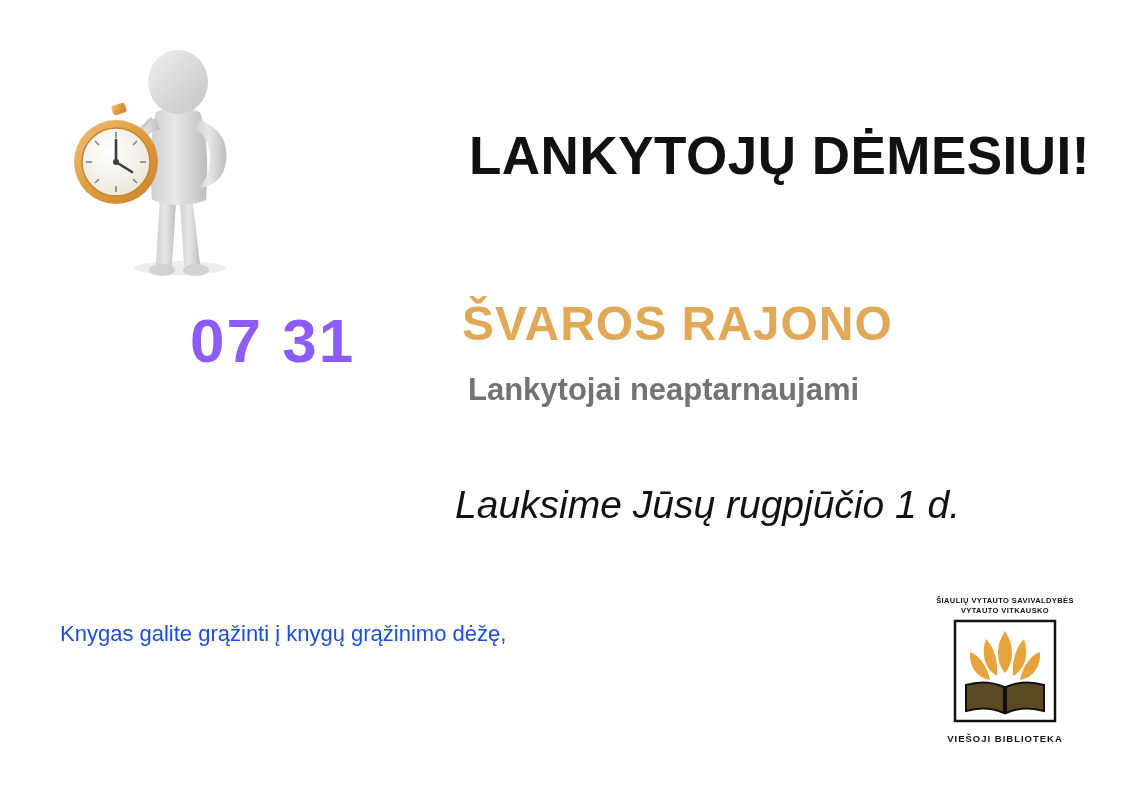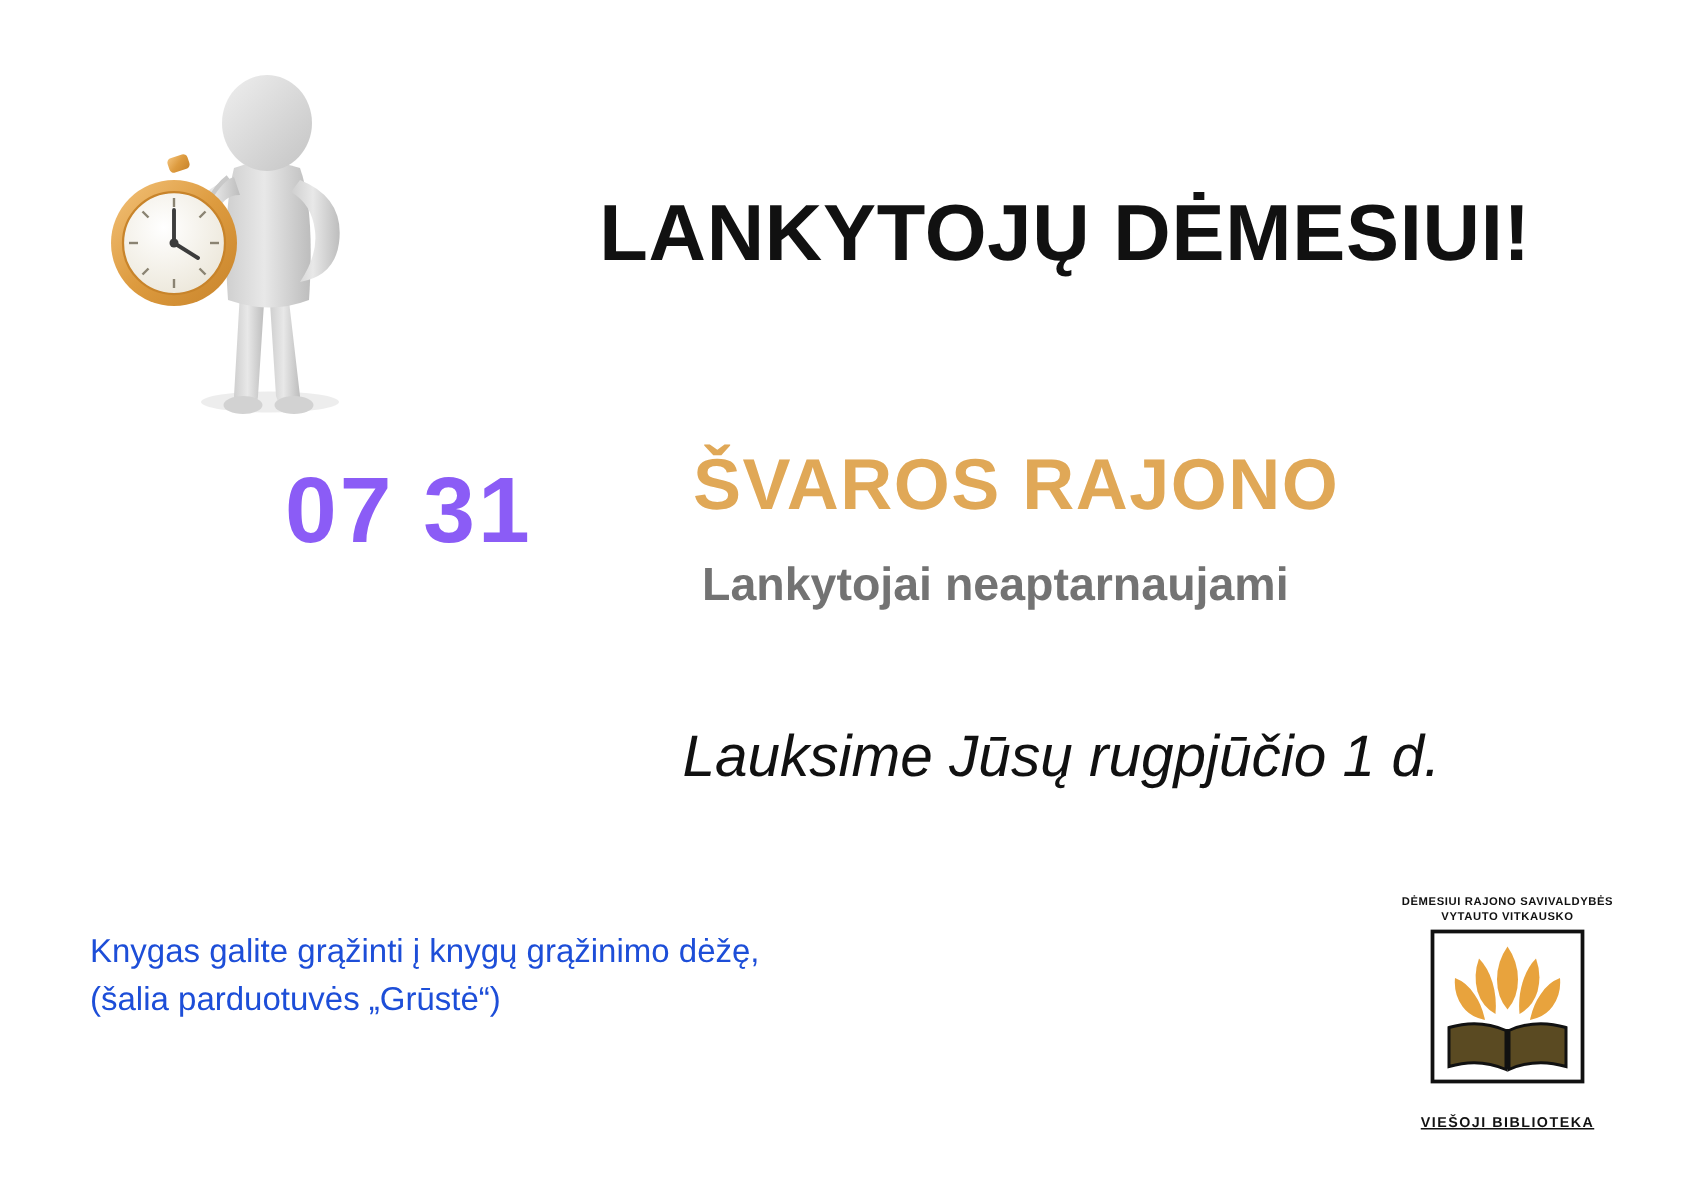--- a/index.html
+++ b/index.html
@@ -25,21 +25,21 @@
     height: 260px;
   }
   .mascot svg { display: block; }
 
   
   .headline {
     position: absolute;
     left: 330px;
     top: 125px;
     width: 760px;
-    text-align: center;
+    text-align: right;
     font-size: 53px;
     font-weight: bold;
     letter-spacing: 0.5px;
     color: #111111;
     white-space: nowrap;
   }
 
   
   .date-block {
     position: absolute;
@@ -109,26 +109,25 @@
     letter-spacing: 0.4px;
     line-height: 1.35;
     color: #111111;
   }
   .logo-mark {
     margin: 3px auto 0 auto;
     width: 118px;
     height: 108px;
   }
   .logo-bottom-text {
-    margin-top: 16px;
+    margin-top: 6px;
     font-size: 9.5px;
     font-weight: bold;
     letter-spacing: 1px;
     color: #111111;
-    text-decoration: underline;
   }
 </style>
 </head>
 <body>
 
 <div class="mascot">
   <svg width="250" height="260" viewBox="0 0 250 260" xmlns="http://www.w3.org/2000/svg">
     <defs>
       <linearGradient id="bodyGrad" x1="0" y1="0" x2="1" y2="0">
         <stop offset="0%" stop-color="#cfcfcf"></stop>
@@ -192,25 +191,24 @@
 
 <div class="date-block">07 31</div>
 
 <div class="event-title">ŠVAROS RAJONO</div>
 <div class="event-sub">Lankytojai neaptarnaujami</div>
 
 <div class="waiting-line">Lauksime Jūsų rugpjūčio 1 d.</div>
 
 <div class="footer-note">
   <div>Knygas galite grąžinti į knygų grąžinimo dėžę,</div>
-  <div>(šalia parduotuvės „Grūstė“)</div>
 </div>
 
 <div class="logo">
-  <div class="logo-top-text">DĖMESIUI RAJONO SAVIVALDYBĖS</div>
+  <div class="logo-top-text">ŠIAULIŲ VYTAUTO SAVIVALDYBĖS</div>
   <div class="logo-top-text">VYTAUTO VITKAUSKO</div>
   <div class="logo-mark">
     <svg width="118" height="108" viewBox="0 0 118 108" xmlns="http://www.w3.org/2000/svg">
 
       <rect x="9" y="2" width="100" height="100" fill="none" stroke="#111111" stroke-width="2.5"></rect>
 
       <g fill="#e8a33d">
         <path d="M59 12 Q52 22 52 34 Q52 46 59 54 Q66 46 66 34 Q66 22 59 12 Z"></path>
         <path d="M40 20 Q36 31 39 42 Q42 52 51 57 Q52 46 49 36 Q46 26 40 20 Z"></path>
         <path d="M78 20 Q82 31 79 42 Q76 52 67 57 Q66 46 69 36 Q72 26 78 20 Z"></path>

